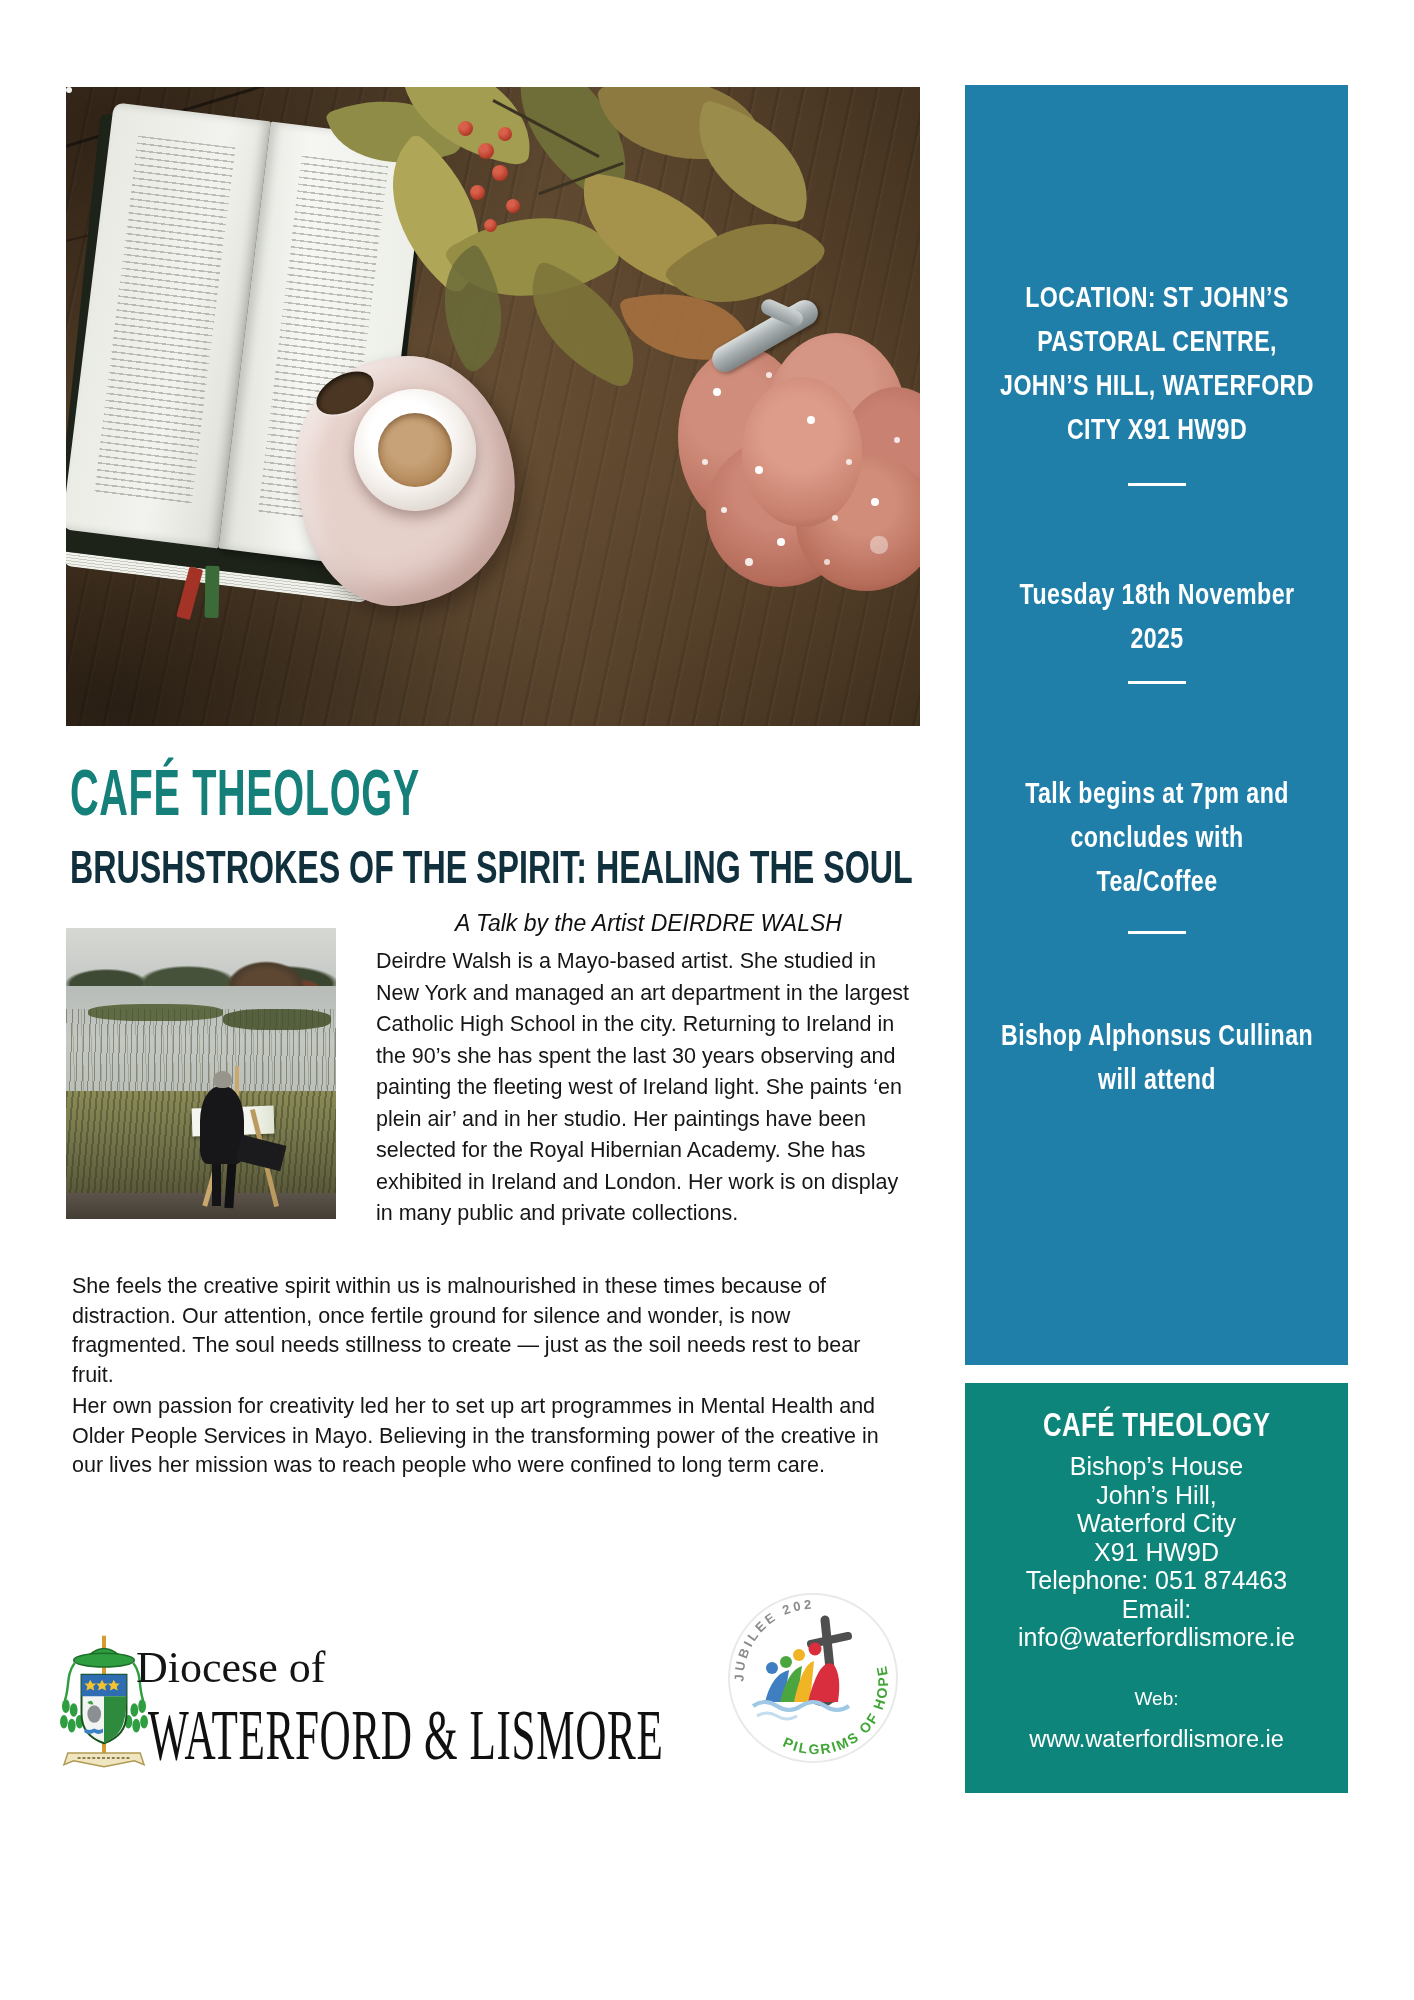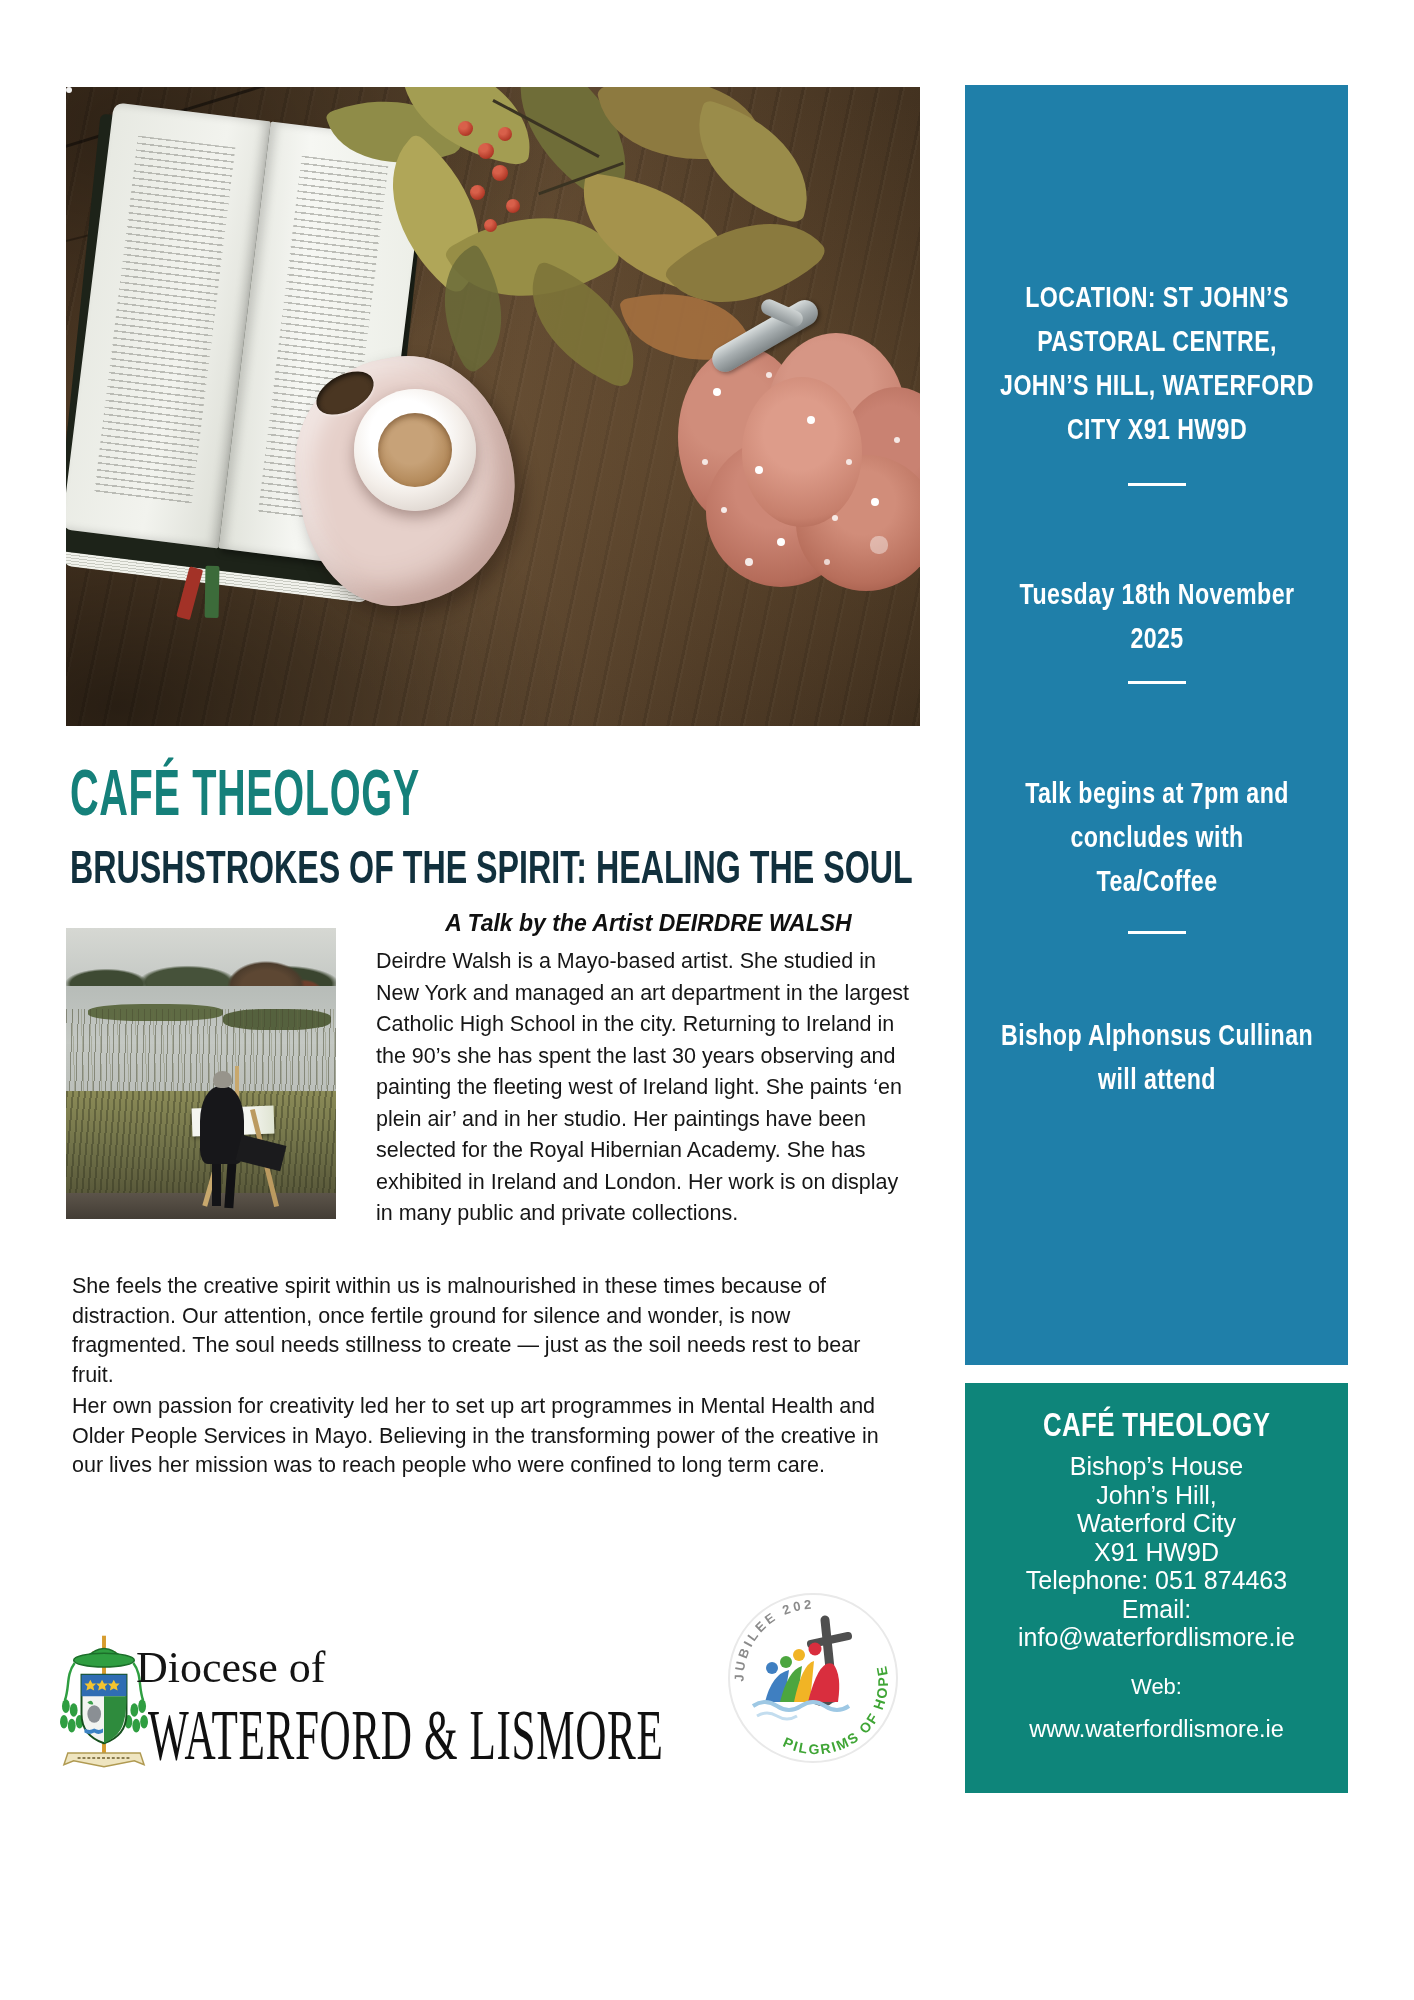--- a/index.html
+++ b/index.html
@@ -65,21 +65,21 @@
       780px 372px 0 0 #ffffffc9, 690px 380px 0 1px #fff, 655px 420px 0 0 #ffffffd8,
       712px 452px 0 1px #fff, 766px 428px 0 0 #ffffffcc, 806px 412px 0 1px #fff,
       828px 350px 0 0 #ffffffd0, 758px 472px 0 0 #ffffffb5, 680px 472px 0 1px #ffffffd9,
       636px 372px 0 0 #ffffffcc, 810px 455px 0 6px #ffffff66; }
 
   
   .cond { font-weight:bold; display:inline-block; transform-origin:left center; white-space:nowrap; }
   .main-title { position:absolute; left:70px; top:756px; font-size:64px; color:#15807a; letter-spacing:1px; transform:scaleX(.62); }
   .main-subtitle { position:absolute; left:70px; top:840px; font-size:46px; color:#11303d; letter-spacing:0px; transform:scaleX(.70); }
   .talk-by { position:absolute; left:376px; top:910px; width:545px; text-align:center;
-    font-size:23px; font-weight:bold; font-style:italic; color:#101010; }
+    font-size:23px; font-weight:normal; font-style:italic; color:#101010; }
 
   
   .photo-small { position:absolute; left:66px; top:928px; width:270px; height:291px; overflow:hidden; background:#b9bdb8; }
   .ap-sky { position:absolute; left:0; top:0; width:100%; height:20%; background:linear-gradient(180deg,#d6d8d3,#c4c8c4); }
   .ap-trees { position:absolute; left:0; top:12%; width:100%; height:12%;
     background:radial-gradient(60px 22px at 15% 60%, #3e4a33 0 60%, transparent 70%),
                radial-gradient(70px 24px at 45% 55%, #46523a 0 60%, transparent 70%),
                radial-gradient(80px 26px at 80% 60%, #3a452f 0 62%, transparent 72%); }
   .ap-bigtree { position:absolute; left:54%; top:8%; width:40%; height:22%;
     background:radial-gradient(50% 55% at 50% 55%, #5d4733 0 45%, #4c3c2c 65%, transparent 72%),
@@ -120,21 +120,21 @@
   .sb-divider { position:absolute; left:50%; transform:translateX(-50%); width:58px; height:3px; background:#fff; }
   .sb-d1 { top:398px; } .sb-d2 { top:596px; } .sb-d3 { top:846px; }
   .sb-date { top:487px; }
   .sb-time { top:686px; width:330px; }
   .sb-bishop { top:928px; }
 
   
   .greenbox { position:absolute; left:965px; top:1383px; width:383px; height:410px; background:#0e857a; color:#fff; text-align:center; }
   .gb-title { position:relative; margin-top:22px; font-size:34px; transform:scaleX(.76); transform-origin:center; letter-spacing:.5px; }
   .gb-lines { margin-top:8px; font-size:25px; line-height:28.5px; font-weight:normal; }
-  .gb-web { margin-top:22px; font-size:22px; }
+  .gb-web { margin-top:36px; font-size:19px; }
   .gb-url { margin-top:16px; font-size:23.5px; }
 
   
   .crest { position:absolute; left:60px; top:1626px; width:88px; height:170px; }
   .diocese-small { position:absolute; left:136px; top:1642px; font-family:"Liberation Serif", serif; font-size:44px; color:#141414; }
   .diocese-large { position:absolute; left:148px; top:1694px; font-family:"Liberation Serif", serif; font-size:72px; color:#101010;
     display:inline-block; transform:scaleX(.60); transform-origin:left center; white-space:nowrap; letter-spacing:1px; }
   .jubilee { position:absolute; left:727px; top:1592px; width:172px; height:172px; }
 </style>
 </head>

